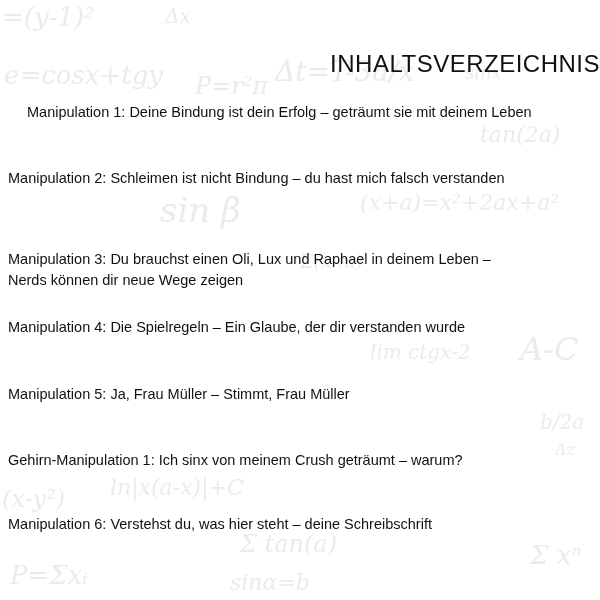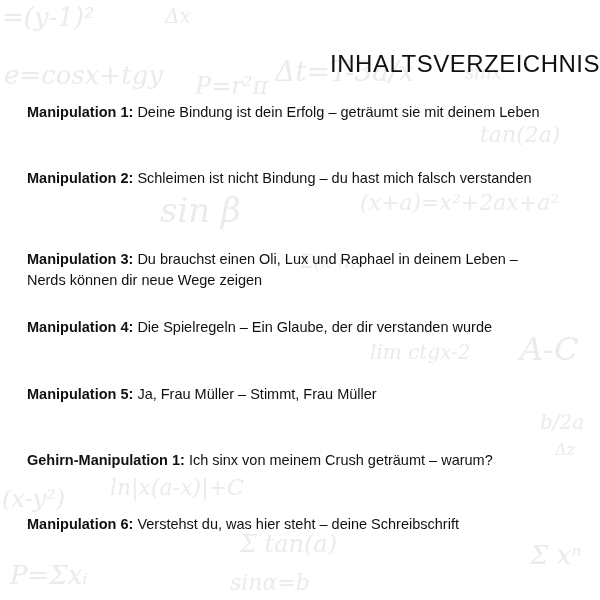--- a/index.html
+++ b/index.html
@@ -21,25 +21,25 @@
     color: #ebebeb;
     white-space: nowrap;
   }
   .title {
     position: absolute; top: 34px; left: 0; width: 600px;
     text-align: right;
     font-size: 24px; letter-spacing: 0.5px; font-weight: normal;
     color: #111;
   }
   .toc-item {
-    position: absolute; left: 27px; width: 560px;
+    position: absolute; left: 8px; width: 560px;
     font-size: 14.5px; line-height: 21px;
     color: #111;
   }
-  .toc-item b { font-weight: bold; }
+  .toc-item b { font-weight: normal; }
 </style>
 </head>
 <body>
 
 <div class="bg-math">
   <span style="left:2px;top:2px;font-size:26px;">=(y-1)²</span>
   <span style="left:165px;top:4px;font-size:20px;">Δx</span>
   <span style="left:4px;top:60px;font-size:26px;">e=cosx+tgy</span>
   <span style="left:195px;top:72px;font-size:24px;">P=r²π</span>
   <span style="left:275px;top:55px;font-size:28px;">Δt=T-3a/x</span>

